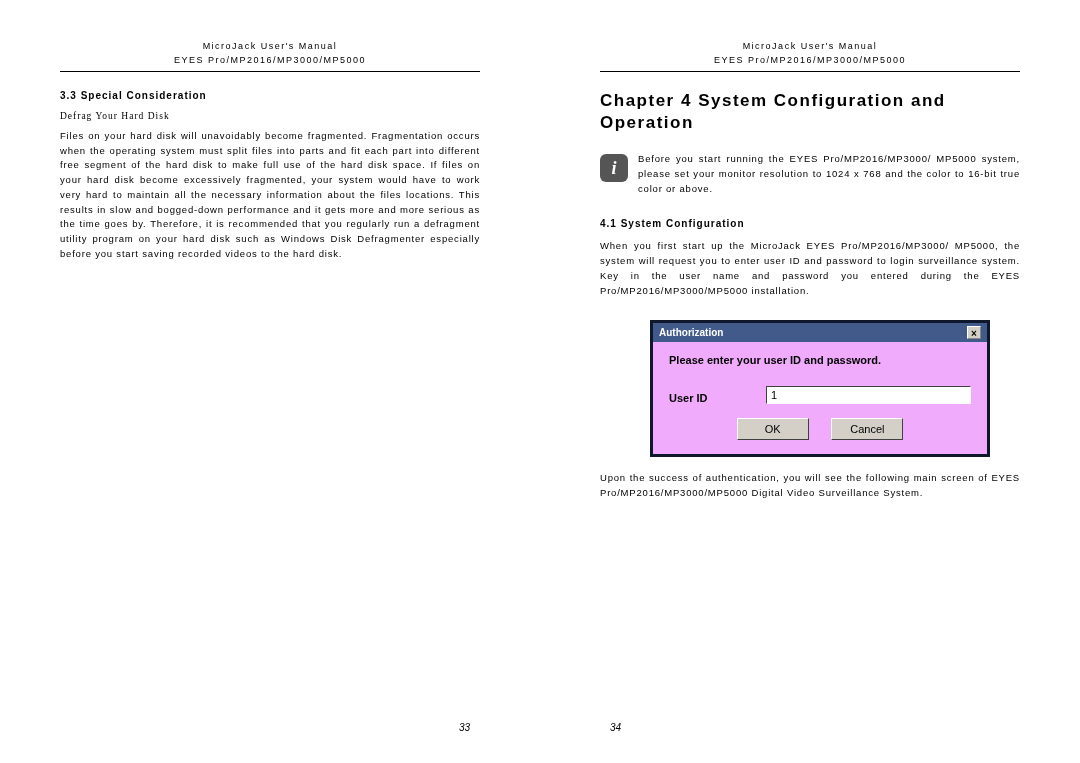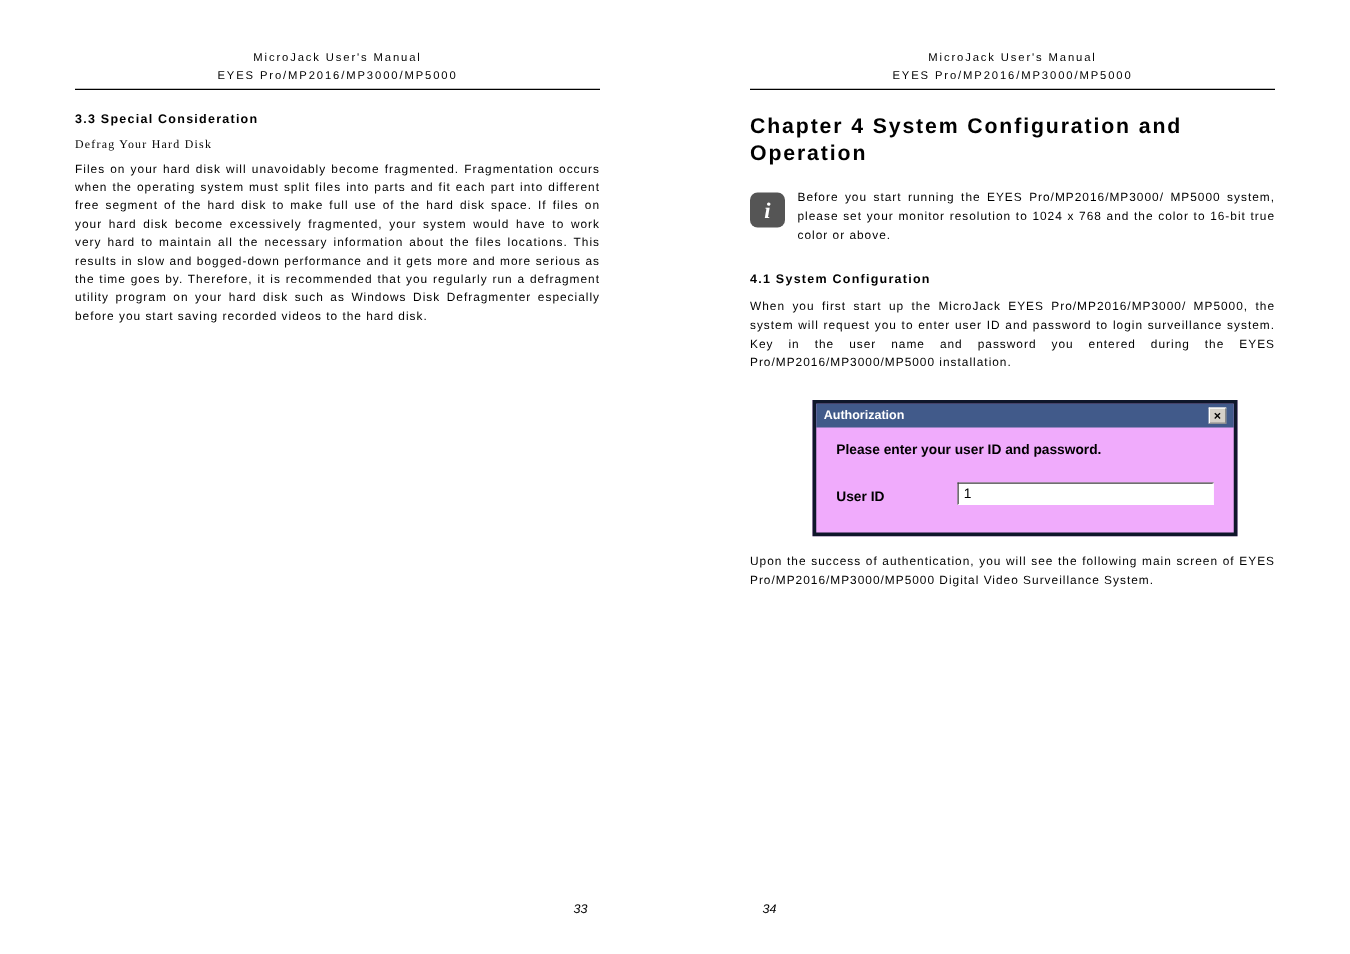--- a/index.html
+++ b/index.html
@@ -205,19 +205,23 @@
     <div class="dialog-title">
       <span>Authorization</span>
       <span class="dialog-close">×</span>
     </div>
     <div class="dialog-body">
       <div class="dialog-prompt">Please enter your user ID and password.</div>
       <div class="dialog-row">
         <div class="dialog-label">User ID</div>
         <input class="dialog-input" value="1" style="">
       </div>
+      <div class="dialog-buttons">
+        <button class="dialog-btn">OK</button>
+        <button class="dialog-btn">Cancel</button>
+      </div>
     </div>
   </div>
 
   <div class="body-text">Upon the success of authentication, you will see the following main screen of EYES Pro/MP2016/MP3000/MP5000 Digital Video Surveillance System.</div>
 
   <div class="pagenum right">34</div>
 </div>
 
 </body></html>

